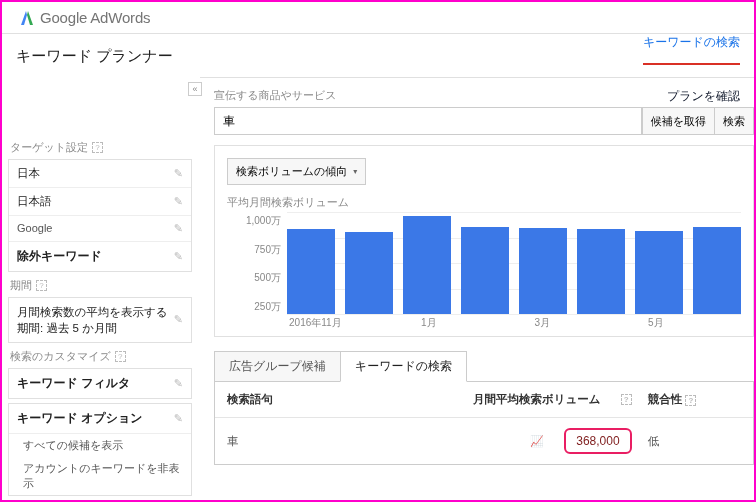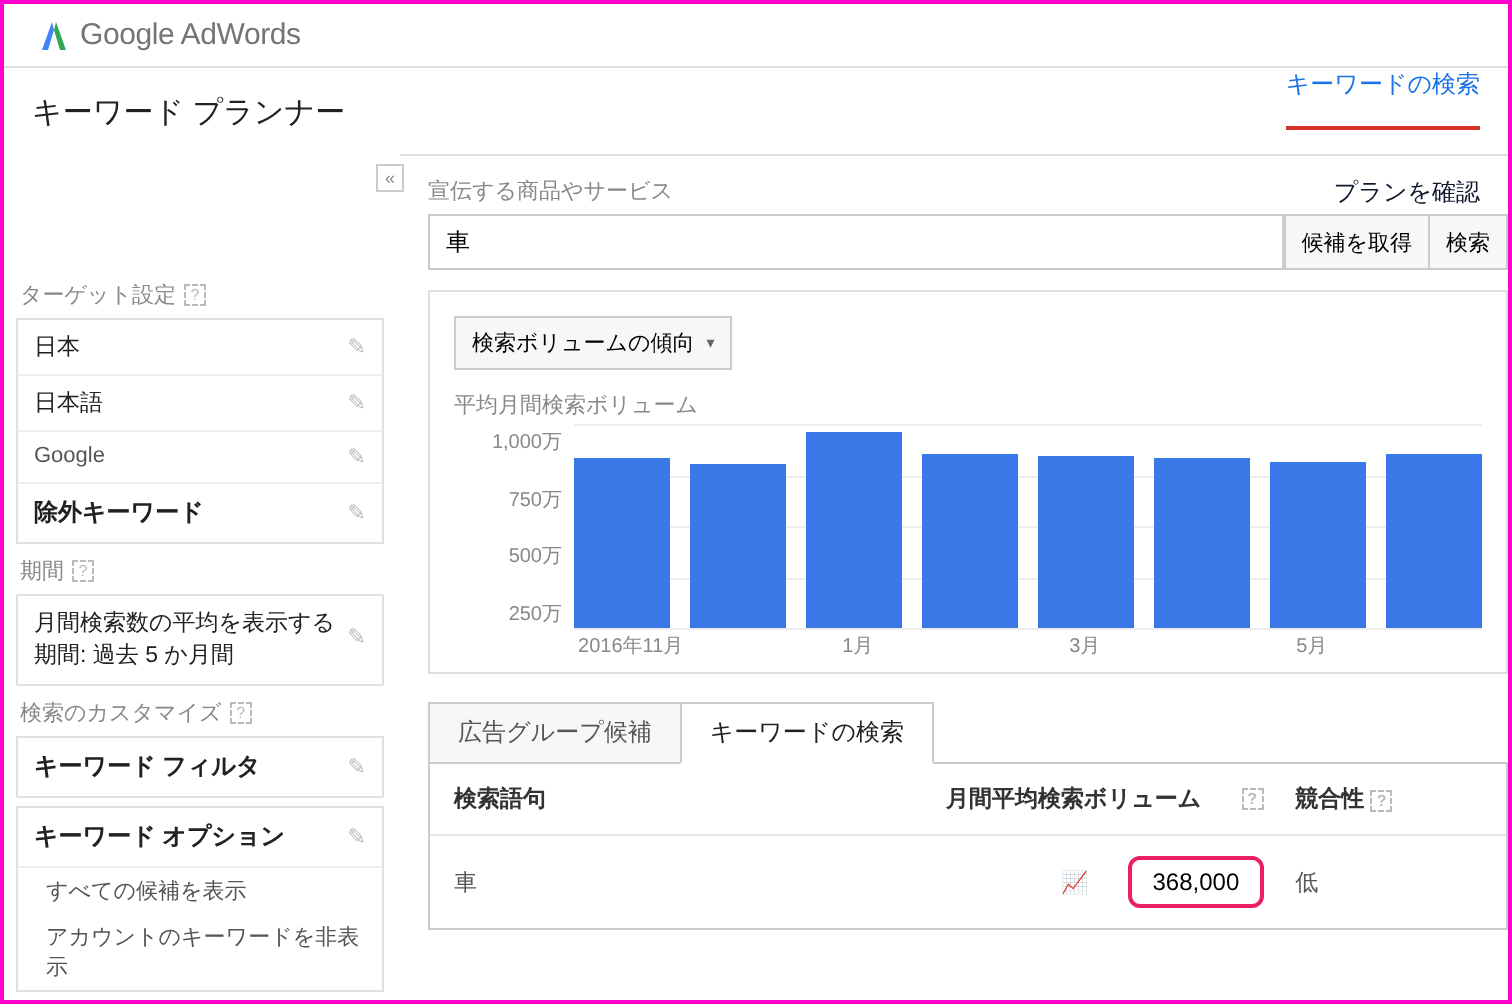--- a/index.html
+++ b/index.html
@@ -49,21 +49,21 @@
 .rtab { border: 1px solid #ccc; padding: 6px 14px; background: #f7f7f7; cursor: pointer; color: #555; }
 .rtab.active { background: #fff; border-bottom: 1px solid #fff; position: relative; z-index: 2; color: #212121; }
 .rtab + .rtab { margin-left: -1px; }
 .results-table { border: 1px solid #ccc; margin-top: -1px; }
 .thead, .trow { display: flex; align-items: center; padding: 10px 12px; font-size: 11.5px; }
 .thead { border-bottom: 1px solid #e5e5e5; color: #333; font-weight: bold; }
 .trow { color: #555; }
 .col-term { flex: 1.2; }
 .col-vol { flex: 1.4; text-align: right; display: flex; align-items: center; justify-content: flex-end; gap: 20px; }
 .col-comp { flex: 0.6; padding-left: 16px; }
-.vol-highlight { border: 2px solid #e91e63; border-radius: 6px; padding: 4px 10px; color: #000000; font-size: 12px; }
+.vol-highlight { border: 2px solid #e91e63; border-radius: 6px; padding: 4px 10px; color: #7f1d1d; font-size: 12px; }
 .mini-chart { color: #ccc; font-size: 11px; }
 </style>
 </head>
 <body>
 
 <div class="topbar">
   <span class="logo-a">
     <svg viewBox="0 0 14 16">
         <path d="M6 1 L1 15 L4 15 L7 5 Z" fill="#4285f4"></path>
         <path d="M7 5 L10 15 L13 15 L8 1 Z" fill="#34a853"></path>

